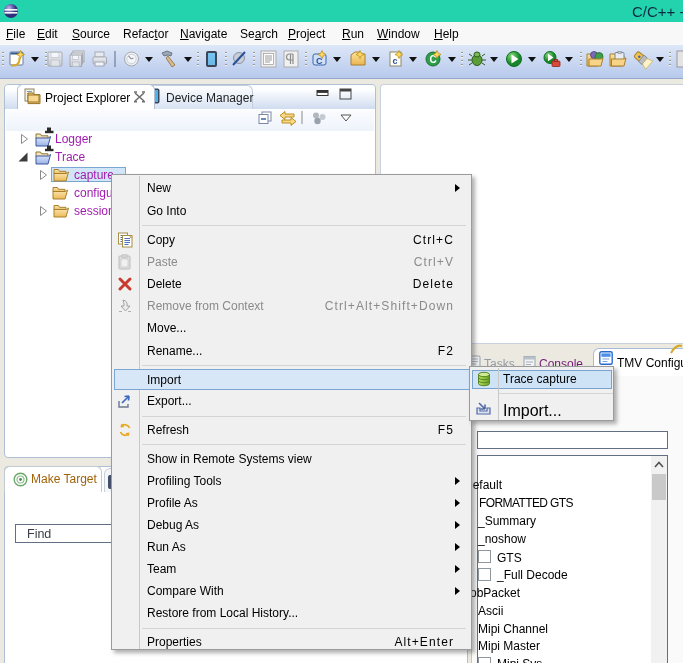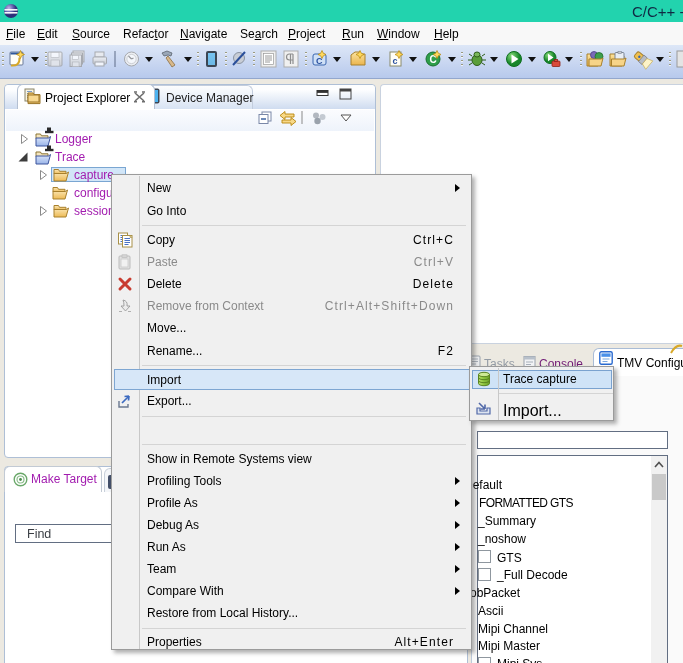--- a/index.html
+++ b/index.html
@@ -310,21 +310,21 @@
 
 <div class="panel" id="mt-panel">
 
   <div class="abs" style="left:-1px;top:-1px;width:98px;height:26px;border:1px solid #c2cad4;border-bottom:none;border-radius:6px 6px 0 0;background:#fff"></div>
   <div class="abs" style="left:99px;top:1px;width:60px;height:24px;border:1px solid #c8d0da;border-bottom:none;border-radius:6px 6px 0 0;background:#f4f6f9"></div>
   <svg class="abs" style="left:8px;top:5px" width="15" height="15" viewBox="0 0 15 15">
     <circle cx="7.5" cy="7.5" r="6.3" fill="none" stroke="#6aa86a" stroke-width="1.4"></circle>
     <circle cx="7.5" cy="7.5" r="3.5" fill="none" stroke="#8abc8a" stroke-width="1.2"></circle>
     <circle cx="7.5" cy="7.5" r="1.4" fill="#4a8a4a"></circle>
   </svg>
-  <div class="ttext" style="left:26px;top:5px;color:#a21caf">Make Target</div>
+  <div class="ttext" style="left:26px;top:5px;color:#a16207">Make Target</div>
   <div class="abs" style="left:103px;top:8px;width:9px;height:14px;background:#44506a;border-radius:2px"></div>
 
   <div class="inputbox" style="left:10px;top:57px;width:220px;height:19px"></div>
   <div class="abs" style="left:22px;top:60px;color:#3a3e44;font-size:12.5px">Find</div>
 </div>
 
 <div class="abs" id="tmv-body"></div>
 <div class="abs" id="tmv-tabs">
 
   <svg class="abs" style="left:469px;top:355px" width="13" height="14" viewBox="0 0 13 14">
@@ -436,20 +436,29 @@
       <div class="marr" style="top:6.5px;right:9px"></div>
     </div>
 <div class="mrow" style="top:215px">
       <svg class="micon" style="left:4px;top:3px" width="16" height="16" viewBox="0 0 16 16">
         <path d="M2 8 v6 h9 v-3" fill="none" stroke="#6a7890" stroke-width="1.4"></path>
         <path d="M5 10 L12 3 M12 3 l-4.5 0.5 M12 3 l-0.5 4.5" stroke="#3c6ac0" stroke-width="1.7" fill="none"></path>
       </svg>
       <div class="mlabel">Export...</div>
     </div>
 <div class="msep" style="top:240.5px"></div>
+<div class="mrow" style="top:244px">
+      <svg class="micon" style="left:4px;top:3px" width="16" height="16" viewBox="0 0 16 16">
+        <path d="M12.5 6 a5 5 0 0 0 -8.5 -1.5 M3.5 10 a5 5 0 0 0 8.5 1.5" fill="none" stroke="#e8a820" stroke-width="1.8"></path>
+        <path d="M4.5 1.5 l-1 4 4 -0.5z" fill="#e8a820"></path>
+        <path d="M11.5 14.5 l1 -4 -4 0.5z" fill="#e8a820"></path>
+      </svg>
+      <div class="mlabel">Refresh</div>
+      <div class="mshort">F5</div>
+    </div>
 <div class="msep" style="top:269px"></div>
 <div class="mrow" style="top:272.5px">
       <div class="mlabel">Show in Remote Systems view</div>
     </div>
 <div class="mrow" style="top:294.5px">
       <div class="mlabel">Profiling Tools</div>
       <div class="marr"></div>
     </div>
 <div class="mrow" style="top:317px">
       <div class="mlabel">Profile As</div>

